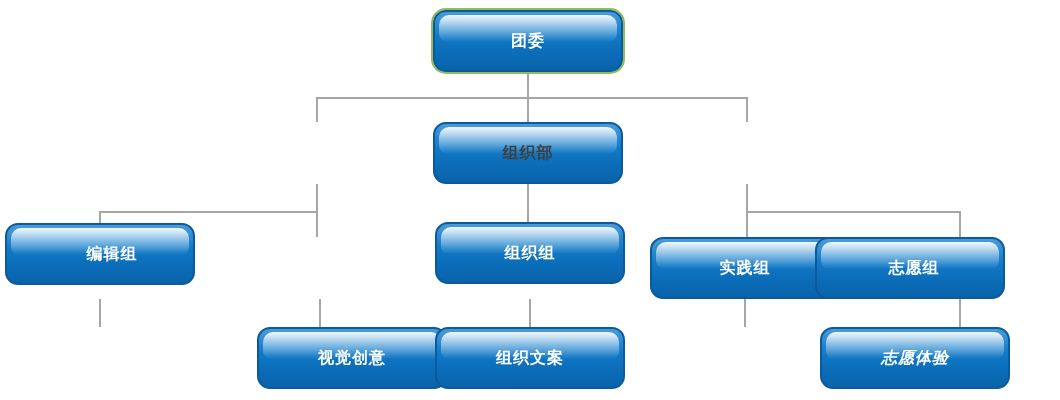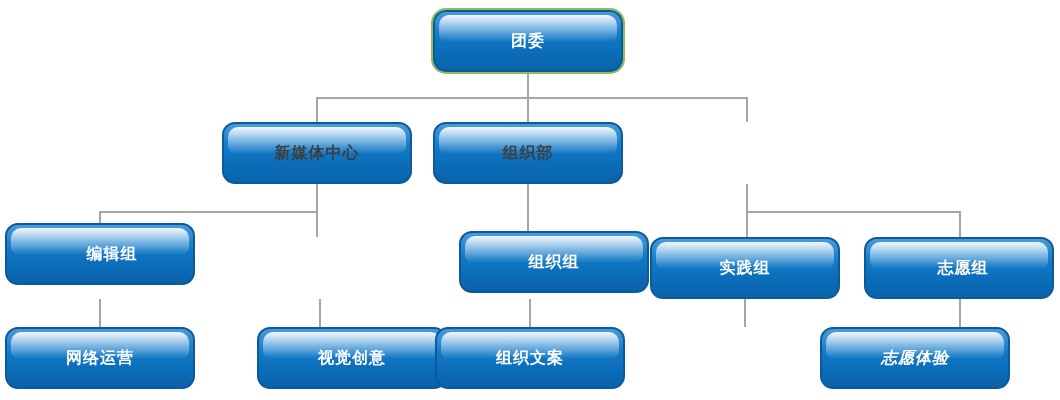--- a/index.html
+++ b/index.html
@@ -52,23 +52,23 @@
   .node.text-dark .lbl { color: #3f3f3f; }
   .node.selected { box-shadow: 0 0 0 2px #8fbe56; }
 
   
   #n-root   { left: 433px; top: 10px;  }
   #n-nmc    { left: 222px; top: 122px; }
   #n-orgd   { left: 433px; top: 122px; }
   #n-yva    { left: 652px; top: 122px; }
   #n-edit   { left: 5px;   top: 223px; padding-left: 24px; }
   #n-design { left: 225px; top: 237px; }
-  #n-orgg   { left: 435px; top: 231px; margin-left: 24px; }
+  #n-orgg   { left: 435px; top: 222px; }
   #n-prac   { left: 650px; top: 237px; }
-  #n-volg   { left: 864px; top: 237px; padding-left: 8px; }
+  #n-volg   { left: 815px; top: 237px; padding-left: 8px; }
   #n-net    { left: 5px;   top: 327px; }
   #n-vis    { left: 225px; top: 327px; margin-left: 32px; }
   #n-copy   { left: 435px; top: 327px; }
   #n-pact   { left: 650px; top: 327px; }
   #n-vexp   { left: 820px; top: 327px; font-style: italic; }
 
   
   .line {
     position: absolute;
     background: #a6a6a6;
@@ -114,43 +114,37 @@
   <div class="line v c13"></div>
   <div class="line v c14"></div>
   <div class="line v c15"></div>
   <div class="line v c16"></div>
   <div class="line v c17"></div>
 
   <div class="node selected" id="n-root">
     <span class="lbl">团委</span>
   </div>
 
-  <div class="node text-dark" id="n-nmc">
-    <span class="lbl">新媒体中心</span>
-  </div>
   <div class="node text-dark" id="n-orgd">
     <span class="lbl">组织部</span>
   </div>
 
   <div class="node" id="n-edit">
     <span class="lbl">编辑组</span>
   </div>
   <div class="node" id="n-orgg">
     <span class="lbl">组织组</span>
   </div>
   <div class="node" id="n-prac">
     <span class="lbl">实践组</span>
   </div>
   <div class="node" id="n-volg">
     <span class="lbl">志愿组</span>
   </div>
 
-  <div class="node" id="n-net">
-    <span class="lbl">网络运营</span>
-  </div>
   <div class="node" id="n-vis">
     <span class="lbl">视觉创意</span>
   </div>
   <div class="node" id="n-copy">
     <span class="lbl">组织文案</span>
   </div>
   <div class="node" id="n-vexp">
     <span class="lbl">志愿体验</span>
   </div>
 

